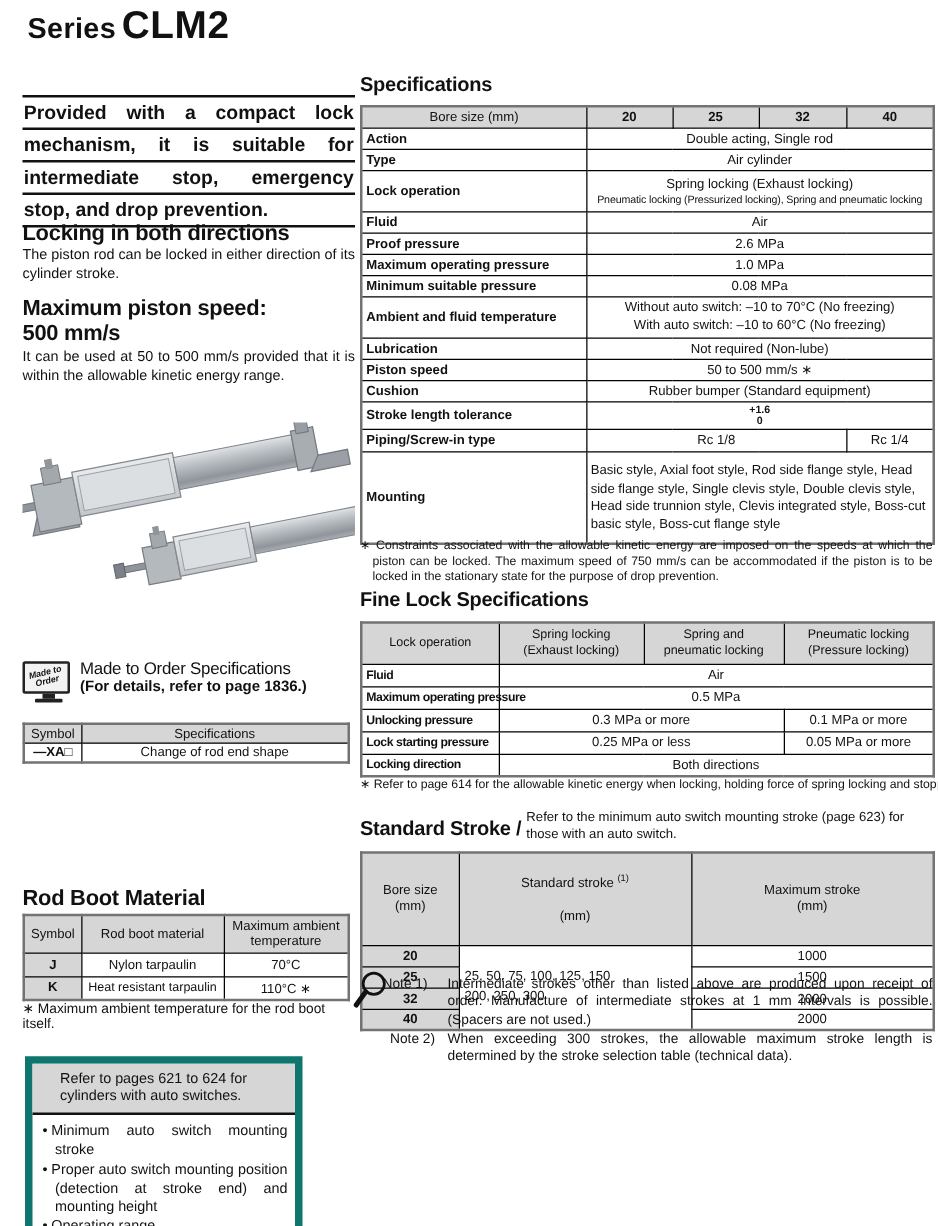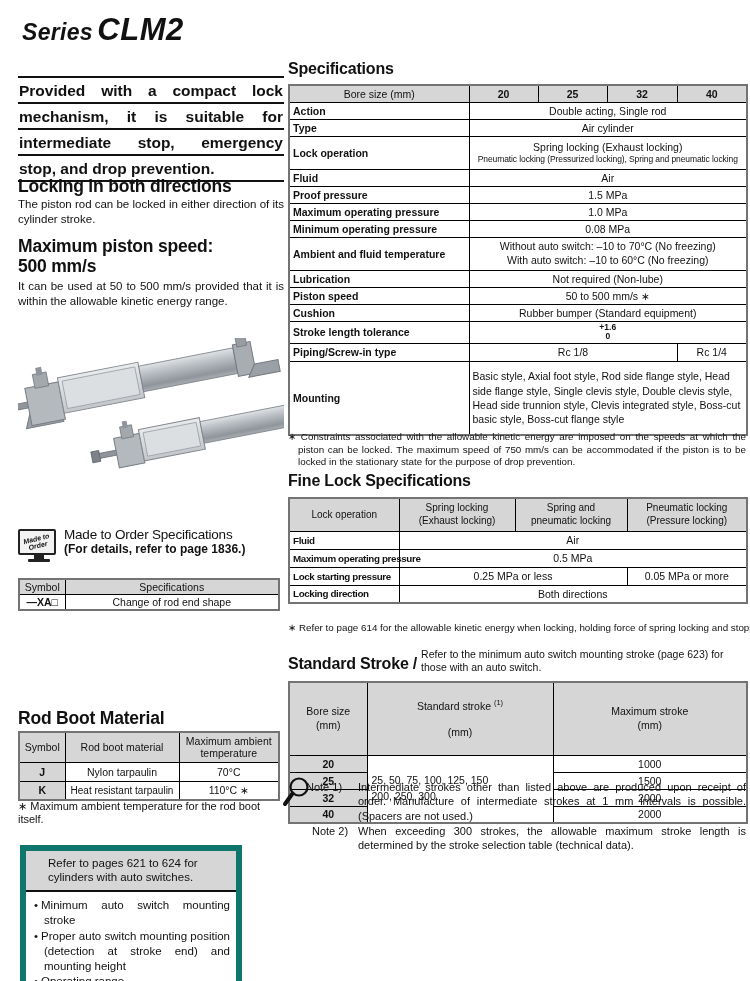--- a/index.html
+++ b/index.html
@@ -4,21 +4,21 @@
 <style>
   * { margin:0; padding:0; box-sizing:border-box; }
   html,body { background:#fff; }
   .page {
     position:relative; width:750px; height:981px; background:#ffffff;
     font-family:"Liberation Sans", sans-serif; color:#111; overflow:hidden;
   }
   .abs { position:absolute; }
 
   
-  .series-title { left:22px; top:12px; font-style:italic; font-weight:bold; white-space:nowrap; }
+  .series-title { left:22px; top:2px; font-weight:bold; white-space:nowrap; }
   .series-title .prefix { font-size:23px; letter-spacing:.3px; }
   .series-title .model { font-size:31px; letter-spacing:.5px; }
 
   
   .left-col { left:18px; top:0; width:266px; height:981px; }
 
   .statement { top:76px; left:0; width:266px; border-top:2.5px solid #111; }
   .statement .line {
     font-size:15.5px; font-weight:bold; padding:4px 1px 2px;
     border-bottom:2.5px solid #111; text-align:justify; text-align-last:justify;
@@ -284,28 +284,28 @@
           <div>Spring locking (Exhaust locking)</div>
           <div class="small-line">Pneumatic locking (Pressurized locking), Spring and pneumatic locking</div>
         </td>
       </tr>
       <tr style="height:17px">
             <td class="lbl">Fluid</td>
             <td colspan="4">Air</td>
           </tr>
       <tr style="height:17px">
             <td class="lbl">Proof pressure</td>
-            <td colspan="4">1.5 MPa</td>
+            <td colspan="4">2.6 MPa</td>
           </tr>
       <tr style="height:17px">
             <td class="lbl">Maximum operating pressure</td>
             <td colspan="4">1.0 MPa</td>
           </tr>
       <tr style="height:17px">
-            <td class="lbl">Minimum operating pressure</td>
+            <td class="lbl">Minimum suitable pressure</td>
             <td colspan="4">0.08 MPa</td>
           </tr>
       <tr style="height:33px">
         <td class="lbl">Ambient and fluid temperature</td>
         <td colspan="4" class="two-line">
           <div>Without auto switch: –10 to 70°C (No freezing)</div>
           <div>With auto switch: –10 to 60°C (No freezing)</div>
         </td>
       </tr>
       <tr style="height:17px">
@@ -362,20 +362,25 @@
       </tr>
       <tr style="height:18px">
             <td class="lbl">Fluid</td>
             <td colspan="3">Air</td>
           </tr>
       <tr style="height:18px">
             <td class="lbl">Maximum operating pressure</td>
             <td colspan="3">0.5 MPa</td>
           </tr>
       <tr style="height:18px">
+        <td class="lbl">Unlocking pressure</td>
+        <td colspan="2">0.3 MPa or more</td>
+        <td>0.1 MPa or more</td>
+      </tr>
+      <tr style="height:18px">
         <td class="lbl">Lock starting pressure</td>
         <td colspan="2">0.25 MPa or less</td>
         <td>0.05 MPa or more</td>
       </tr>
       <tr style="height:18px">
             <td class="lbl">Locking direction</td>
             <td colspan="3">Both directions</td>
           </tr>
     </tbody>
       </table>

